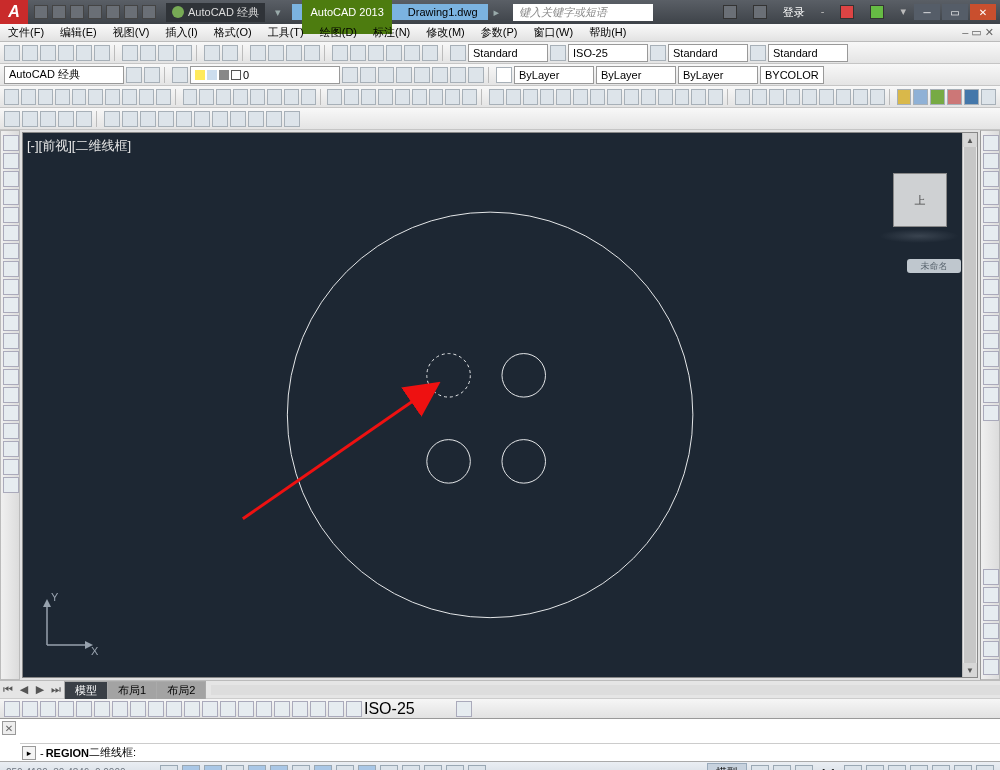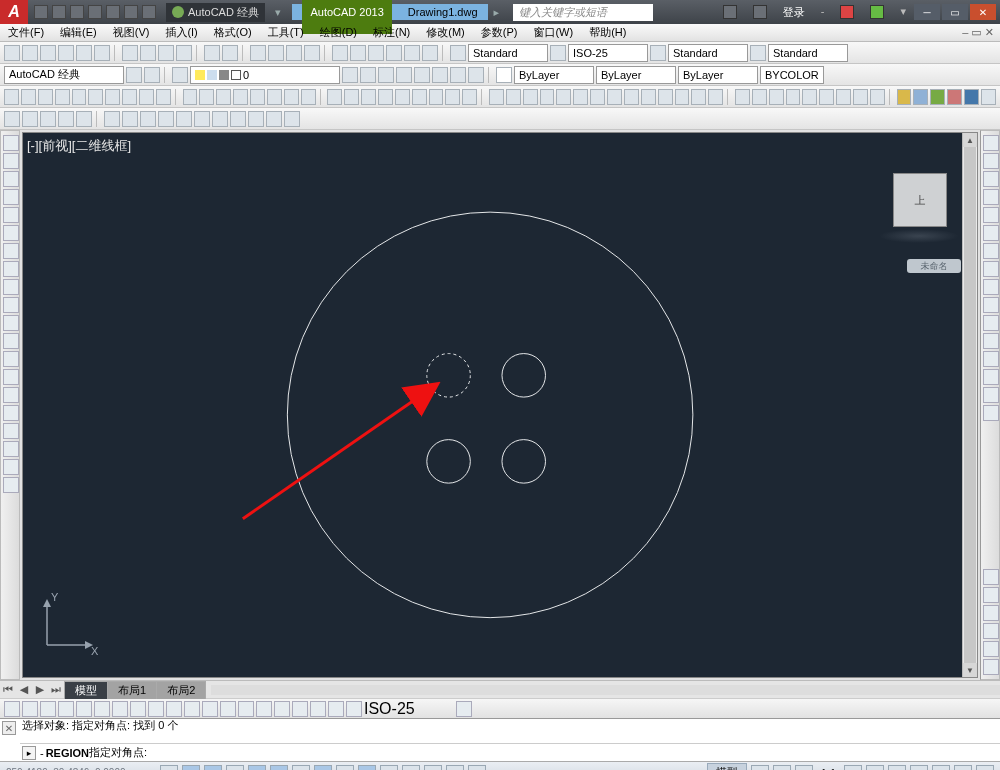--- a/index.html
+++ b/index.html
@@ -404,27 +404,26 @@
   <span class="db"></span>
   <span class="db"></span>
   <span class="db"></span>
   <div class="combo small" style="min-width:90px">ISO-25</div>
   <span class="db"></span>
 </div>
 
 <div class="cmdline-area">
   <div class="x">✕</div>
   <div class="hist">
-    <div>选择对象: 指定对角点: 找到 0 个</div>
   </div>
   <div class="prompt">
     <span class="arrow">▸</span>
     <span style="margin-right:2px">-</span>
     <b>REGION</b>
-    <span> 指定对角点:</span>
+    <span> 二维线框:</span>
   </div>
 </div>
 
 <div class="statusbar">
   <span class="coords">250.4189, 30.4846, 0.0000</span>
   <span class="sb"></span>
   <span class="sb on"></span>
   <span class="sb on"></span>
   <span class="sb"></span>
   <span class="sb on"></span>

